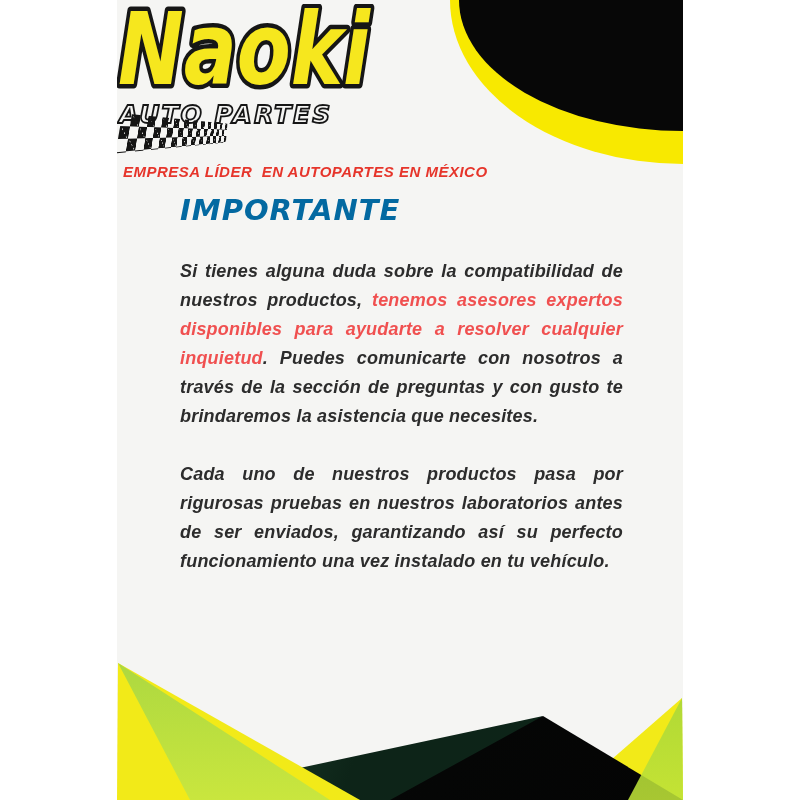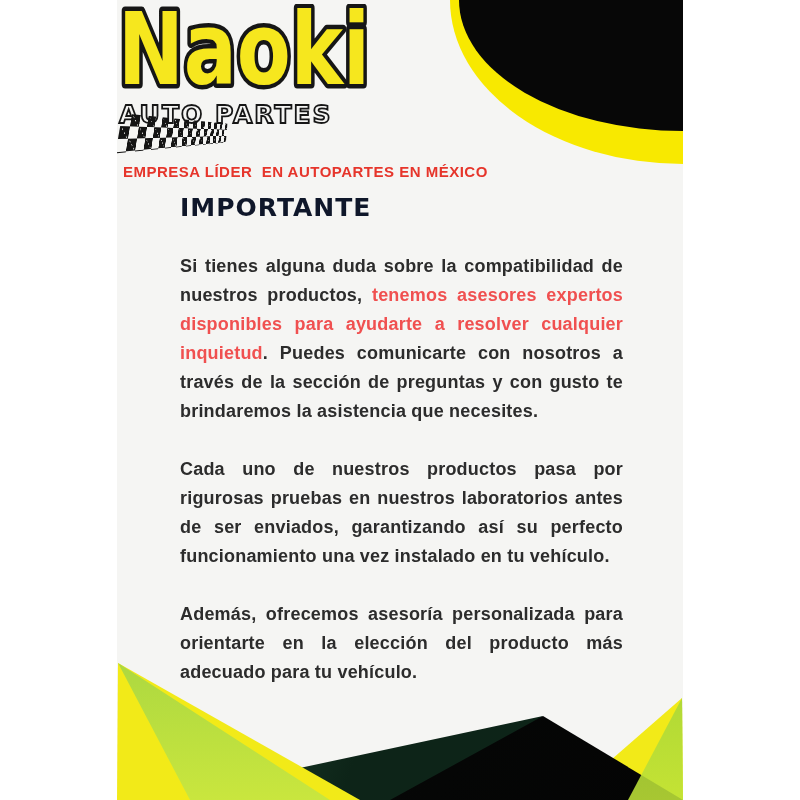--- a/index.html
+++ b/index.html
@@ -1,18 +1,18 @@
 <!DOCTYPE html>
 <html><head>
 <meta charset="utf-8">
 <style>
   html,body{margin:0;padding:0;background:#ffffff;}
   .canvas{position:relative;width:800px;height:800px;background:#ffffff;overflow:hidden;
           font-family:"Liberation Sans",sans-serif;}
-  .page{position:absolute;left:117px;top:0;width:566px;height:800px;background:#f5f5f3;overflow:hidden;}
+  .page{position:absolute;left:117px;top:0;width:566px;height:800px;background:#f5f5f3;overflow:hidden;font-style:italic;}
 
   
   .corner-yellow{position:absolute;top:0;right:0;width:233px;height:164px;background:#f8e900;
                  border-bottom-left-radius:100% 100%;}
   .corner-black{position:absolute;top:0;right:0;width:224px;height:131px;background:#070707;
                 border-bottom-left-radius:100% 100%;}
 
   
   .logo-svg{position:absolute;left:0px;top:4px;width:262px;height:96px;}
   .logo-sub{position:absolute;left:2px;top:100px;font-family:"DejaVu Sans",sans-serif;
@@ -24,22 +24,22 @@
           linear-gradient(45deg,#141414 25%,transparent 25%,transparent 75%,#141414 75%);
         background-position:0 0,15px 13px;
         background-size:30px 26px;
         transform:perspective(210px) rotateY(46deg) skewX(-14deg);
         transform-origin:left center;}
   .tagline{position:absolute;left:6px;top:163px;font-size:15px;font-weight:700;
            letter-spacing:.5px;color:#e6352b;white-space:pre;}
 
   
   .content{position:absolute;left:63px;top:193px;width:443px;}
-  .heading{font-family:"DejaVu Sans",sans-serif;font-size:25px;font-weight:800;
-           letter-spacing:1px;color:#0f172a;margin:0 0 30px 0;}
+  .heading{font-family:"DejaVu Sans",sans-serif;font-size:29px;font-weight:800;
+           letter-spacing:1px;color:#0369a1;margin:0 0 30px 0;}
   .content p{margin:0 0 29px 0;font-size:18px;line-height:29px;font-weight:700;
              color:#2c2c2c;text-align:justify;letter-spacing:.2px;}
   .red-inline{color:#f05050;}
 
   
   .decor{position:absolute;inset:0;pointer-events:none;}
   .decor>div{position:absolute;inset:0;}
   .band-dark{background:linear-gradient(110deg,#3c7a55 5%,#173categories None;,#0d2418 60%);
              background:linear-gradient(110deg,#3c7a55 5%,#0d2418 60%);
              clip-path:polygon(426px 716px,33px 800px,333px 800px);}
@@ -65,21 +65,20 @@
       <text x="1" y="80" font-family="DejaVu Sans, sans-serif" font-weight="bold" font-size="100" fill="#f6e71e" stroke="#161616" stroke-width="9" stroke-linejoin="round" paint-order="stroke" textLength="252" lengthAdjust="spacingAndGlyphs">Naoki</text>
     </svg>
     <div class="logo-sub">AUTO PARTES</div>
     <div class="flag"></div>
     <div class="tagline">EMPRESA LÍDER  EN AUTOPARTES EN MÉXICO</div>
 
     <div class="content">
       <h1 class="heading">IMPORTANTE</h1>
       <p><span>Si tienes alguna duda sobre la compatibilidad de nuestros productos, </span><span class="red-inline">tenemos asesores expertos disponibles para ayudarte a resolver cualquier inquietud</span><span>. Puedes comunicarte con nosotros a través de la sección de preguntas y con gusto te brindaremos la asistencia que necesites.</span></p>
       <p>Cada uno de nuestros productos pasa por rigurosas pruebas en nuestros laboratorios antes de ser enviados, garantizando así su perfecto funcionamiento una vez instalado en tu vehículo.</p>
-      <p>Además, ofrecemos asesoría personalizada para orientarte en la elección del producto más adecuado para tu vehículo.</p>
     </div>
 
     <div class="decor">
       <div class="band-dark"></div>
       <div class="tri-yellow-right"></div>
       <div class="mountain-black"></div>
       <div class="tri-yellow-left"></div>
       <div class="tri-green-left"></div>
       <div class="tri-green-right"></div>
     </div>

